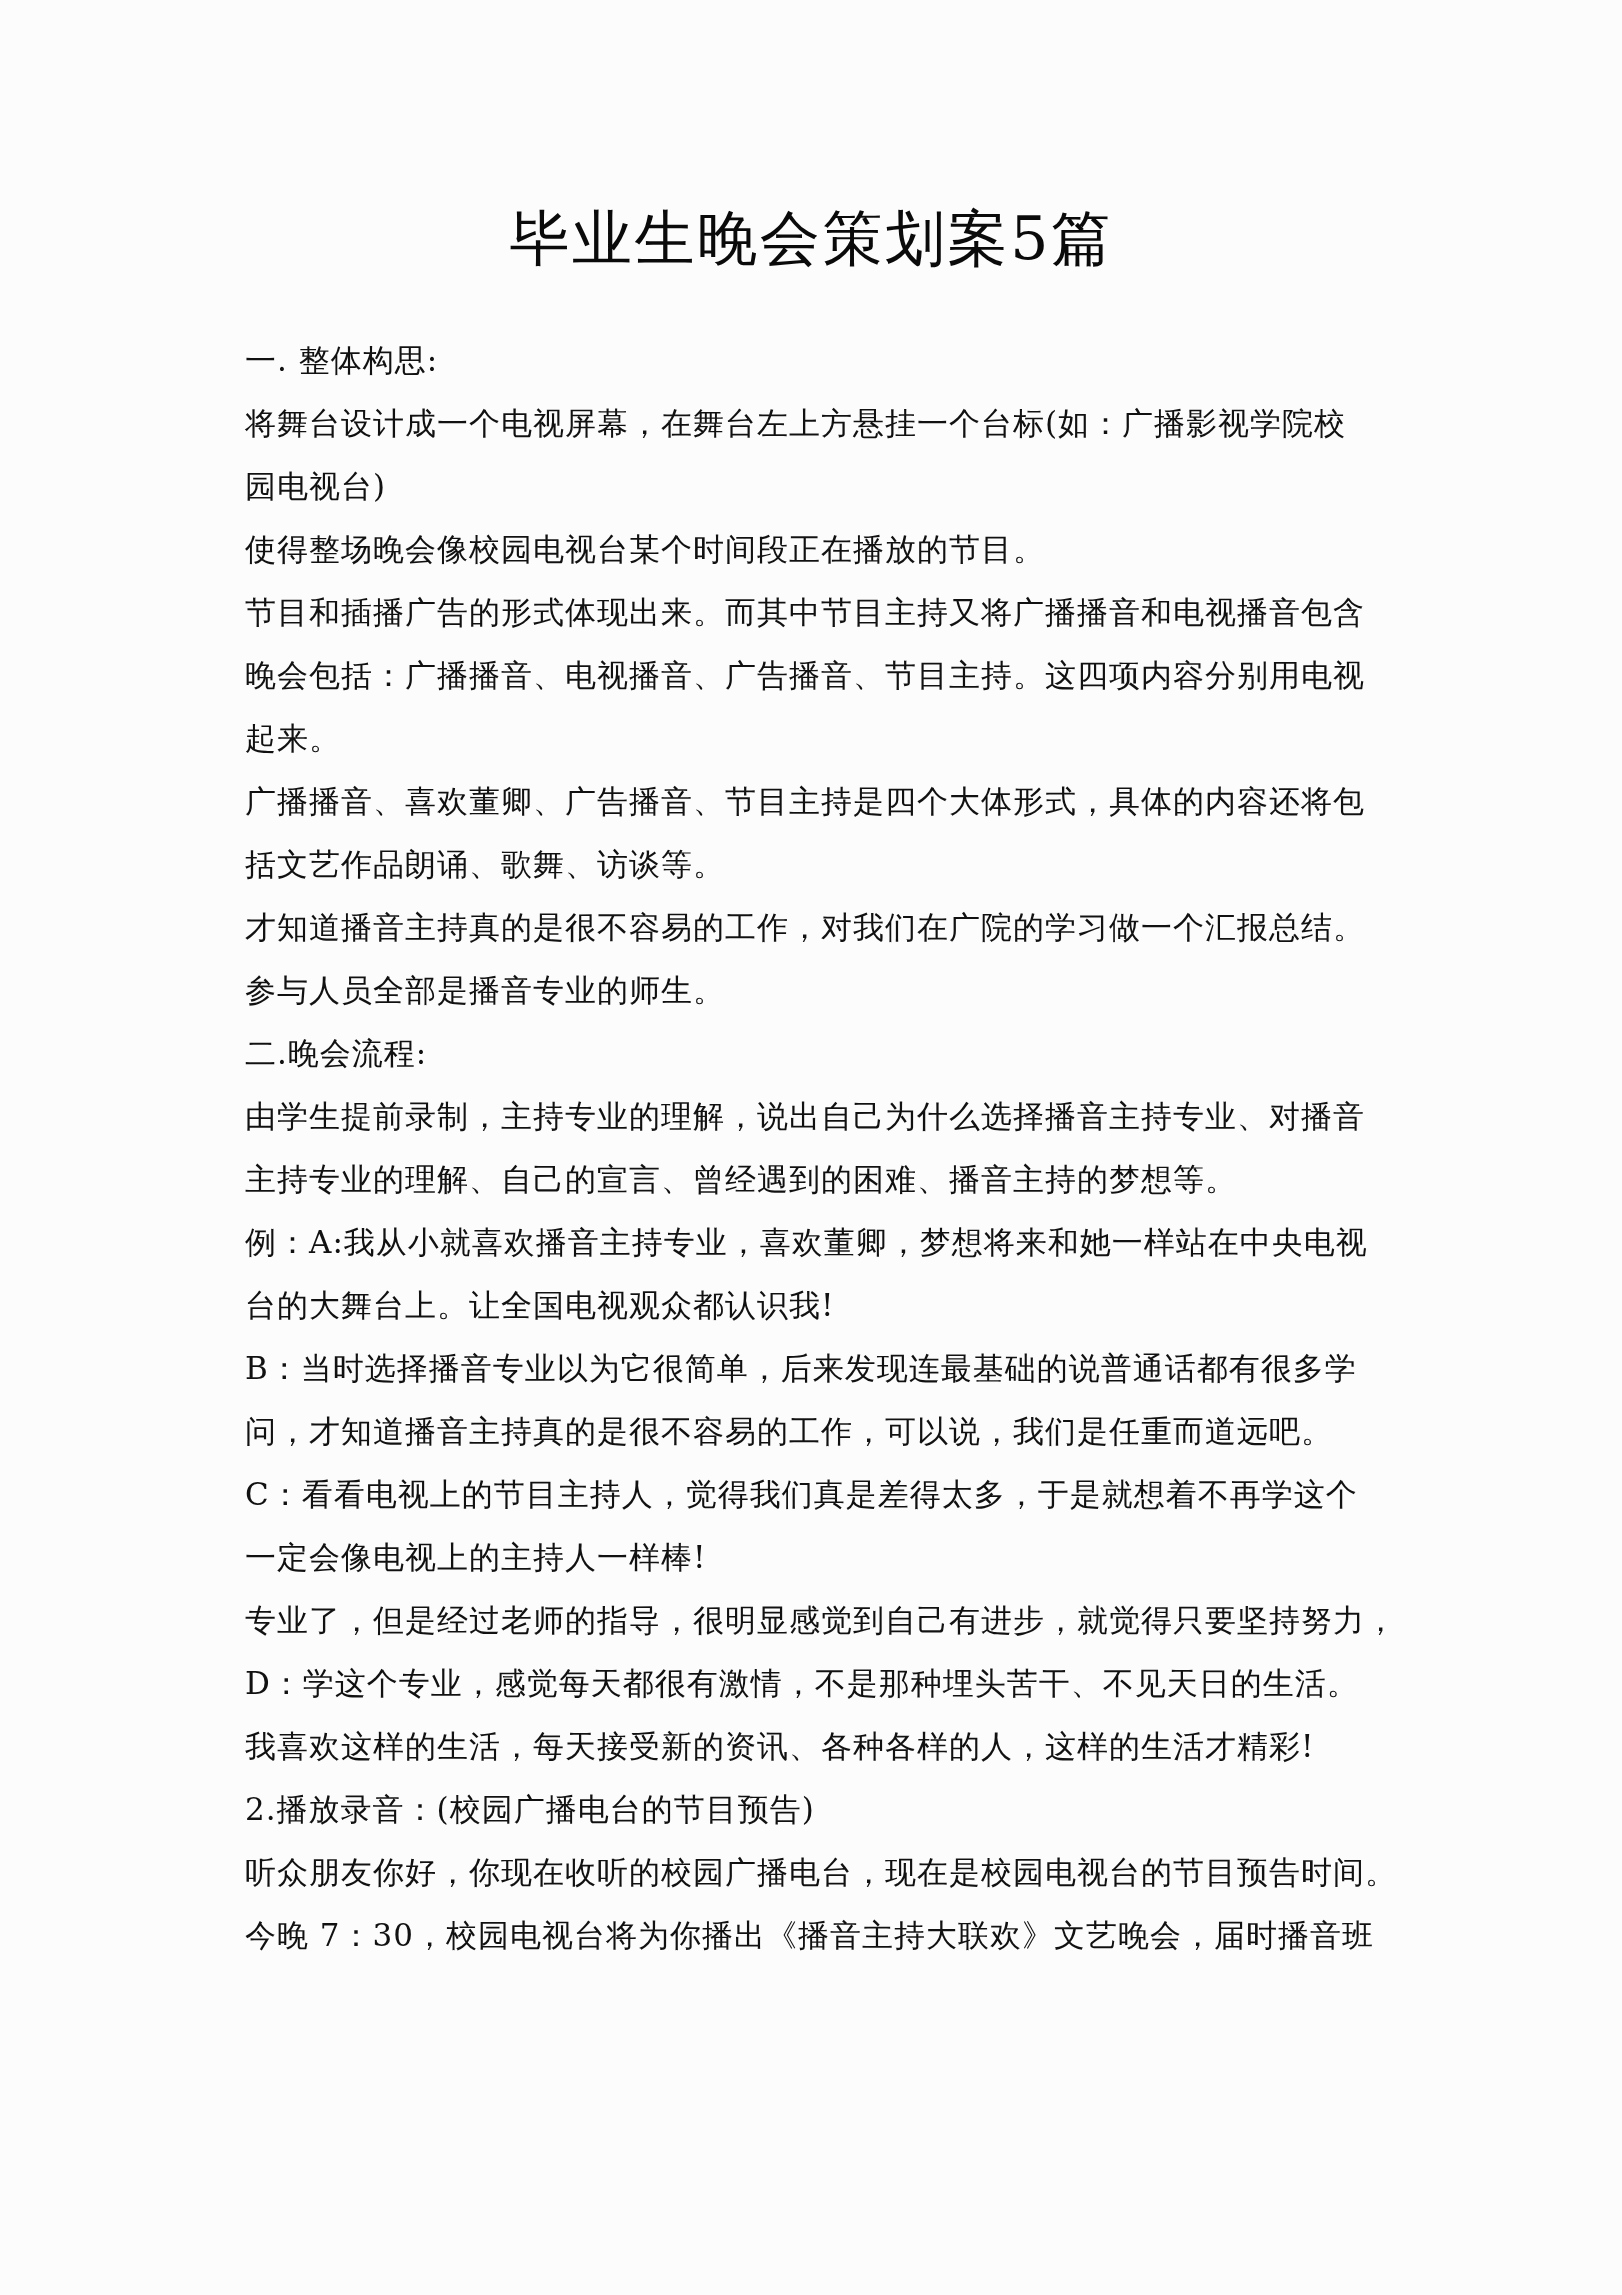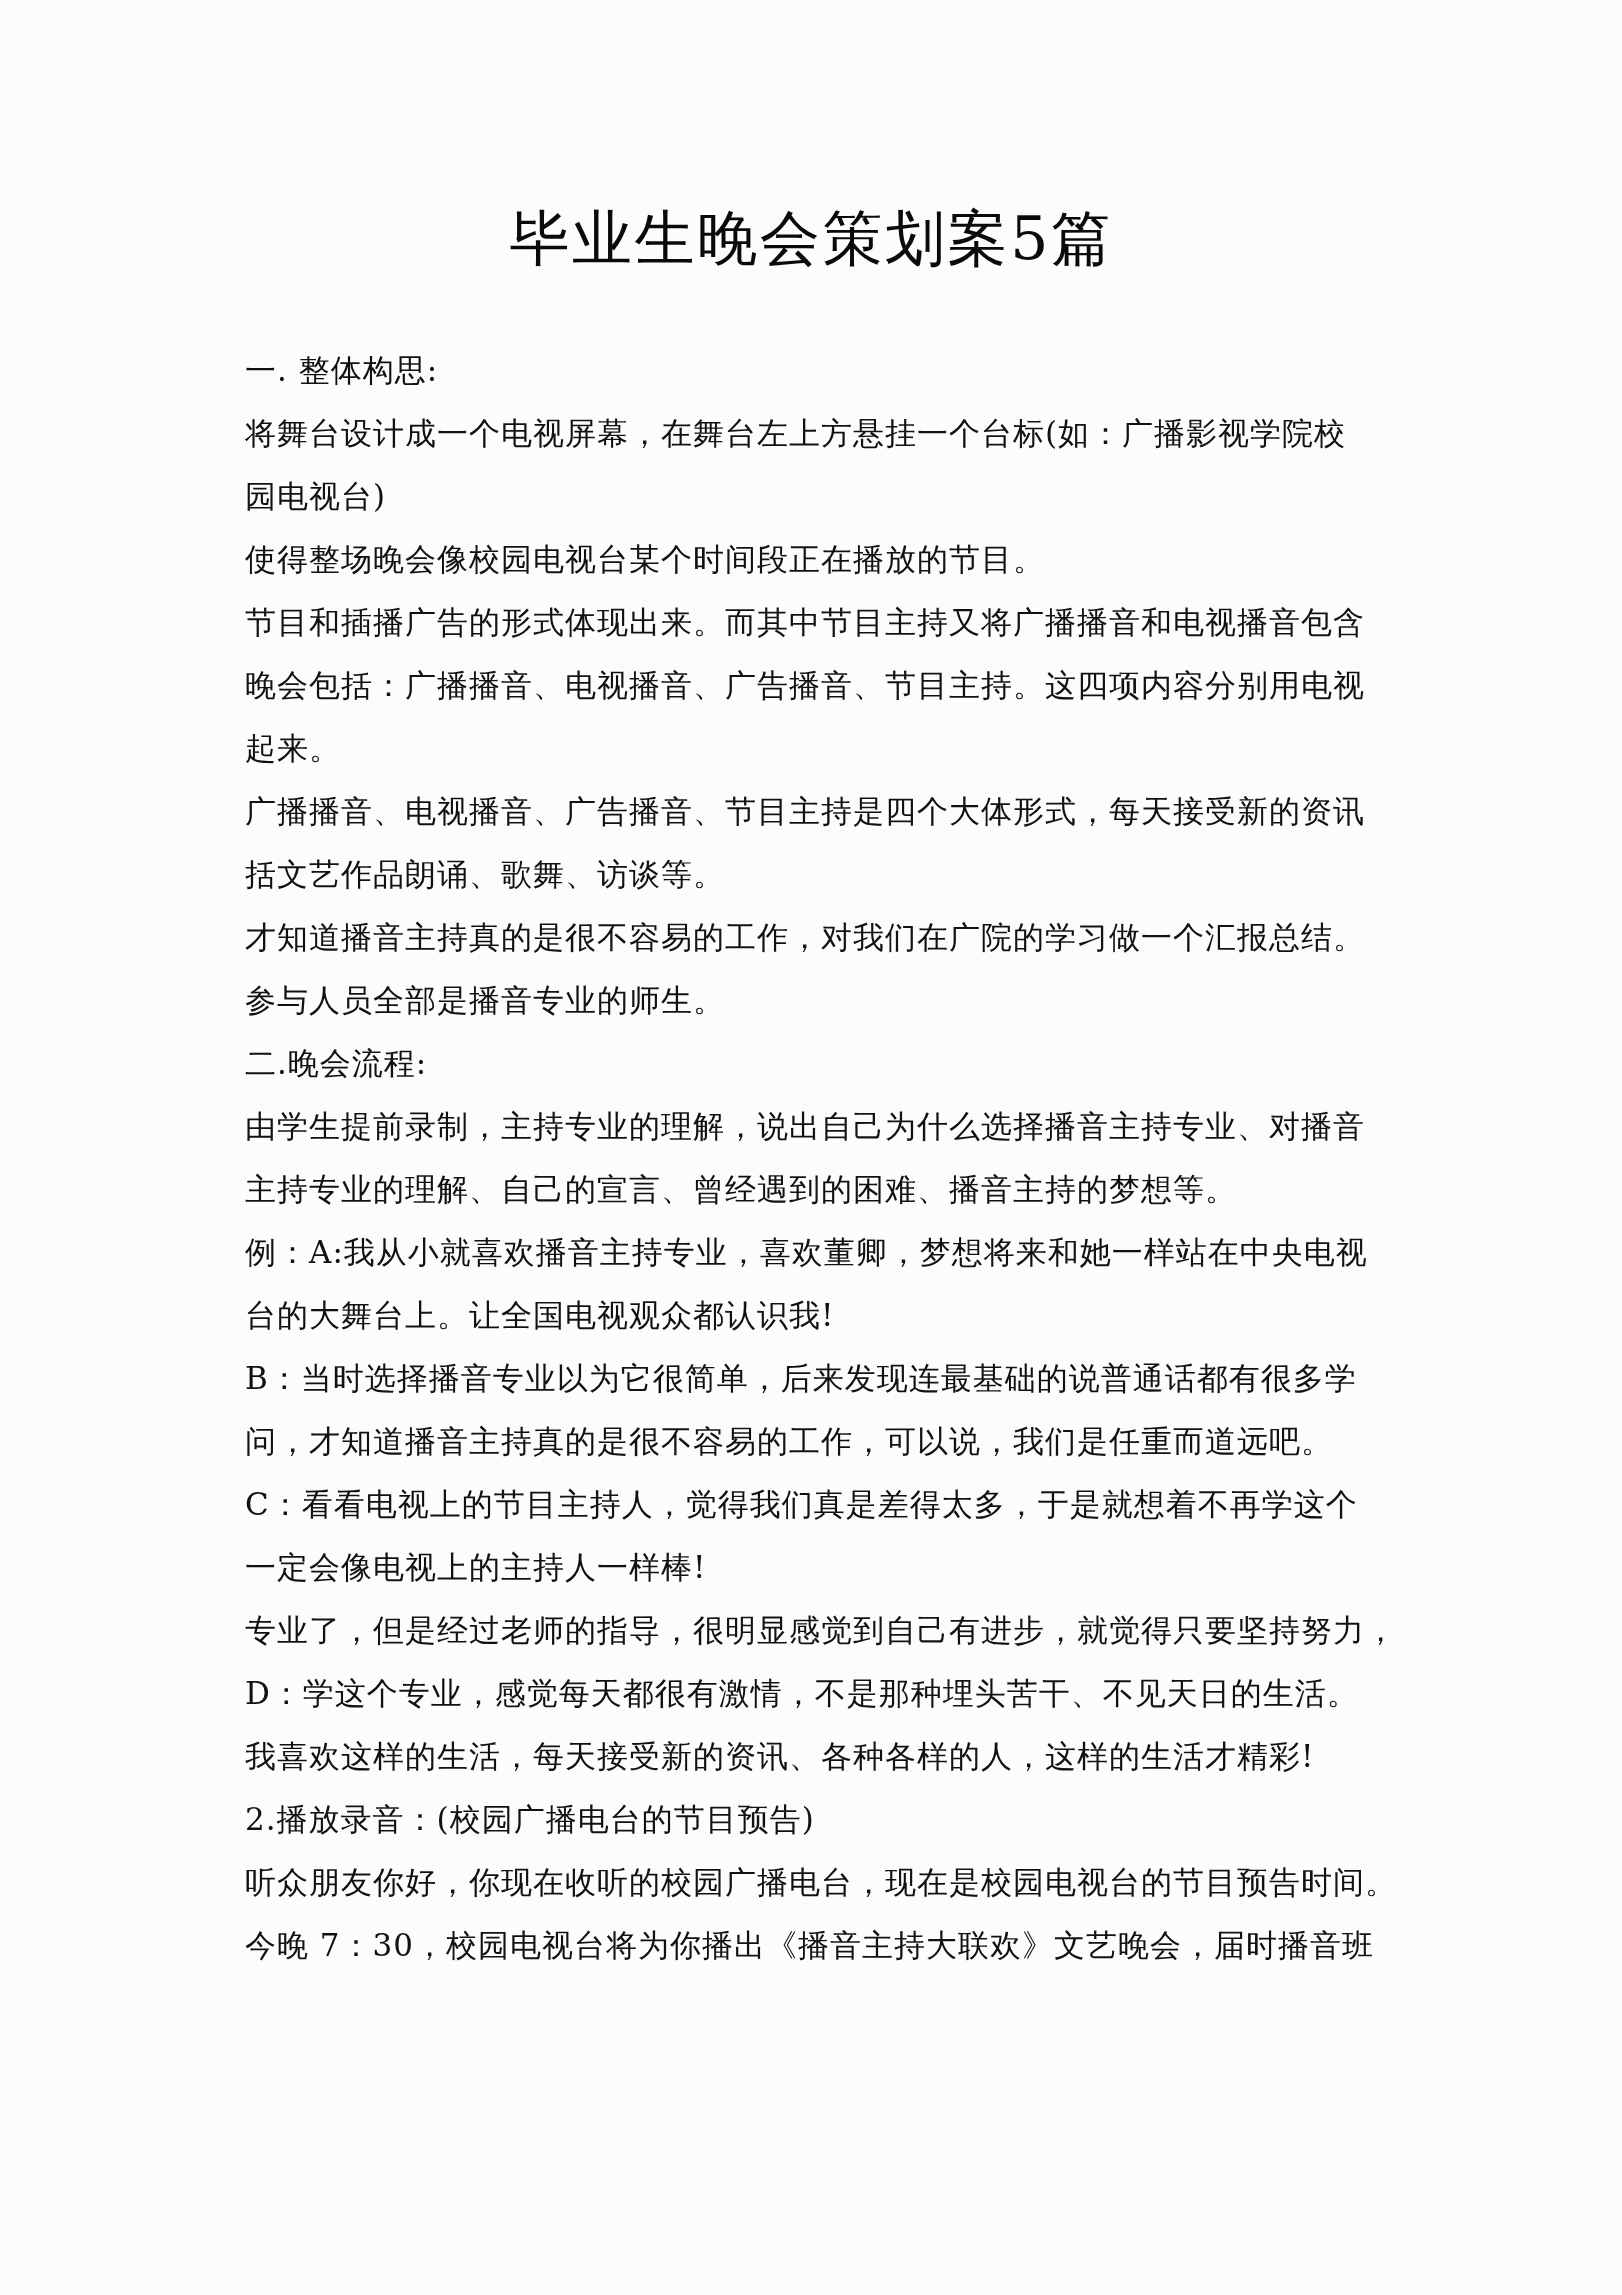--- a/index.html
+++ b/index.html
@@ -33,21 +33,21 @@
       font-size: 60px;
       line-height: 85px;
       letter-spacing: 2.6px;
       color: #0a0a0a;
       font-weight: normal;
       margin: 0;
     }
     .body {
       position: absolute;
       left: 245px;
-      top: 349px;
+      top: 339px;
       width: 1139px;
     }
     .line {
       display: block;
       height: 63px;
       line-height: 43px;
       font-size: 31px;
       white-space: nowrap;
       letter-spacing: 1px;
       color: #111111;
@@ -60,21 +60,21 @@
   <h1 class="title">毕业生晚会策划案5篇</h1>
 
   <div class="body">
     <span class="line">一. 整体构思:</span>
     <span class="line">将舞台设计成一个电视屏幕，在舞台左上方悬挂一个台标(如：广播影视学院校</span>
     <span class="line">园电视台)</span>
     <span class="line">使得整场晚会像校园电视台某个时间段正在播放的节目。</span>
     <span class="line">节目和插播广告的形式体现出来。而其中节目主持又将广播播音和电视播音包含</span>
     <span class="line">晚会包括：广播播音、电视播音、广告播音、节目主持。这四项内容分别用电视</span>
     <span class="line">起来。</span>
-    <span class="line">广播播音、电视播音、广告播音、节目主持是四个大体形式，每天接受新的资讯</span>
+    <span class="line">广播播音、喜欢董卿、广告播音、节目主持是四个大体形式，具体的内容还将包</span>
     <span class="line">括文艺作品朗诵、歌舞、访谈等。</span>
     <span class="line">才知道播音主持真的是很不容易的工作，对我们在广院的学习做一个汇报总结。</span>
     <span class="line">参与人员全部是播音专业的师生。</span>
     <span class="line">二.晚会流程:</span>
     <span class="line">由学生提前录制，主持专业的理解，说出自己为什么选择播音主持专业、对播音</span>
     <span class="line">主持专业的理解、自己的宣言、曾经遇到的困难、播音主持的梦想等。</span>
     <span class="line">例：A:我从小就喜欢播音主持专业，喜欢董卿，梦想将来和她一样站在中央电视</span>
     <span class="line">台的大舞台上。让全国电视观众都认识我!</span>
     <span class="line">B：当时选择播音专业以为它很简单，后来发现连最基础的说普通话都有很多学</span>
     <span class="line">问，才知道播音主持真的是很不容易的工作，可以说，我们是任重而道远吧。</span>

